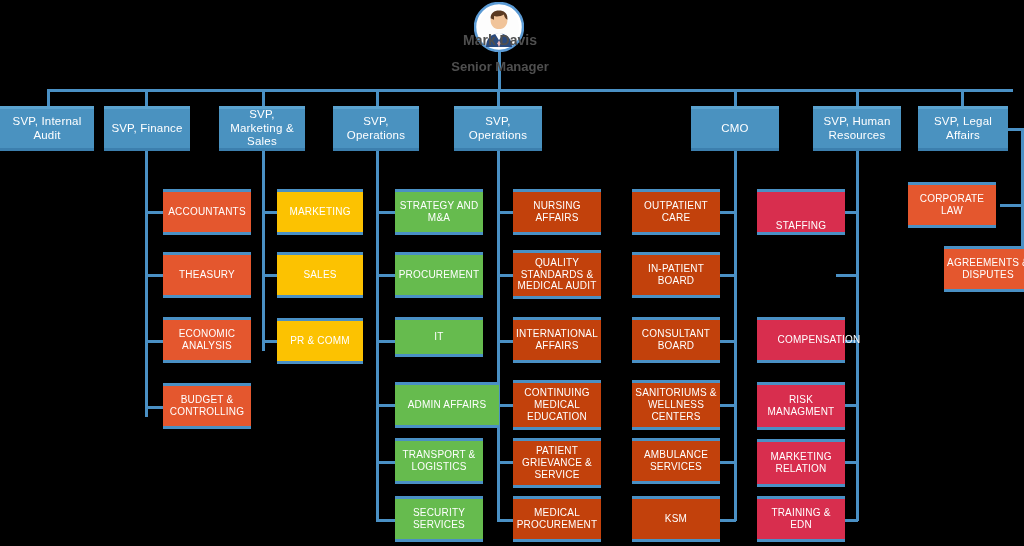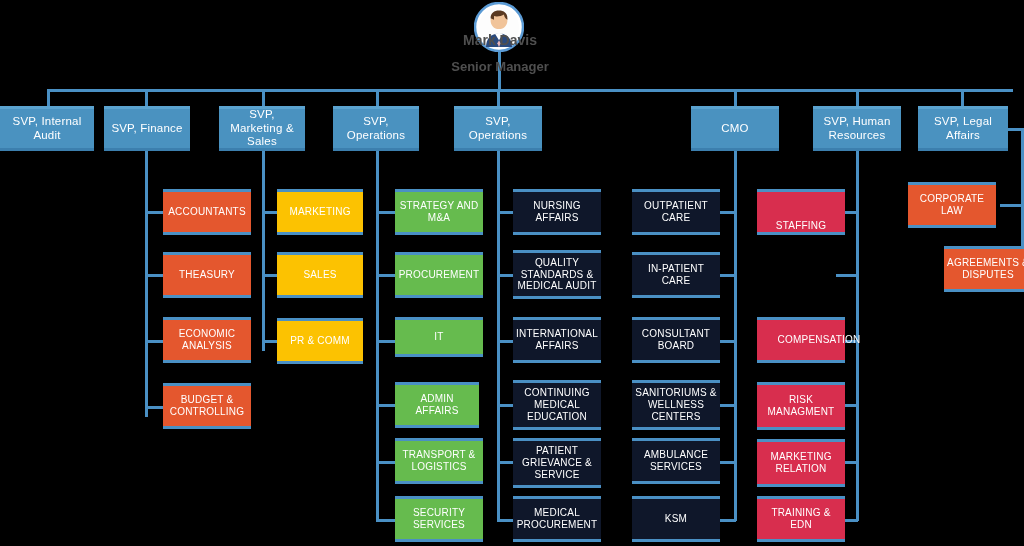--- a/index.html
+++ b/index.html
@@ -36,21 +36,21 @@
   .lvl1 {
     background: #4a92c0;
     font-size: 11.5px;
     border-top-color: #5ba3d0;
     border-bottom-color: #3c7fae;
   }
   .sub { font-size: 10px; }
   .c-orange  { background: #e4572e; }
   .c-yellow  { background: #fcc201; }
   .c-green   { background: #66bb4e; }
-  .c-blue    { background: #0f172a; }
+  .c-blue    { background: #c2410c; }
   .c-crimson { background: #d82e4e; }
 
   .line {
     position: absolute;
     background: #4a90c4;
     z-index: 1;
   }
   .vline { width: 3px; }
   .hline { height: 3px; }
 
@@ -186,21 +186,21 @@
   <div class="node sub c-green" style="left:395px; top:252px; width:88px; height:46px;">
     <span>PROCUREMENT</span>
   </div>
 
   <div class="line hline" style="left:376px; top:340px; width:22px;"></div>
   <div class="node sub c-green" style="left:395px; top:317px; width:88px; height:40px;">
     <span>IT</span>
   </div>
 
   <div class="line hline" style="left:376px; top:404px; width:22px;"></div>
-  <div class="node sub c-green" style="left:395px; top:382px; width:84px; height:46px;">
+  <div class="node sub c-green" style="left:395px; top:382px; width:104px; height:46px;">
     <span>ADMIN AFFAIRS</span>
   </div>
 
   <div class="line hline" style="left:376px; top:461px; width:22px;"></div>
   <div class="node sub c-green" style="left:395px; top:438px; width:88px; height:46px;">
     <span>TRANSPORT &amp; LOGISTICS</span>
   </div>
 
   <div class="line hline" style="left:376px; top:519px; width:22px;"></div>
   <div class="node sub c-green" style="left:395px; top:496px; width:88px; height:46px;">
@@ -237,21 +237,21 @@
     <span>MEDICAL PROCUREMENT</span>
   </div>
 
   <div class="line hline" style="left:714px; top:211px; width:22px;"></div>
   <div class="node sub c-blue" style="left:632px; top:189px; width:88px; height:46px;">
     <span>OUTPATIENT CARE</span>
   </div>
 
   <div class="line hline" style="left:714px; top:274px; width:22px;"></div>
   <div class="node sub c-blue" style="left:632px; top:252px; width:88px; height:46px;">
-    <span>IN-PATIENT CARE</span>
+    <span>IN-PATIENT BOARD</span>
   </div>
 
   <div class="line hline" style="left:714px; top:340px; width:22px;"></div>
   <div class="node sub c-blue" style="left:632px; top:317px; width:88px; height:46px;">
     <span>CONSULTANT BOARD</span>
   </div>
 
   <div class="line hline" style="left:714px; top:404px; width:22px;"></div>
   <div class="node sub c-blue" style="left:632px; top:380px; width:88px; height:50px;">
     <span>SANITORIUMS &amp; WELLNESS CENTERS</span>

